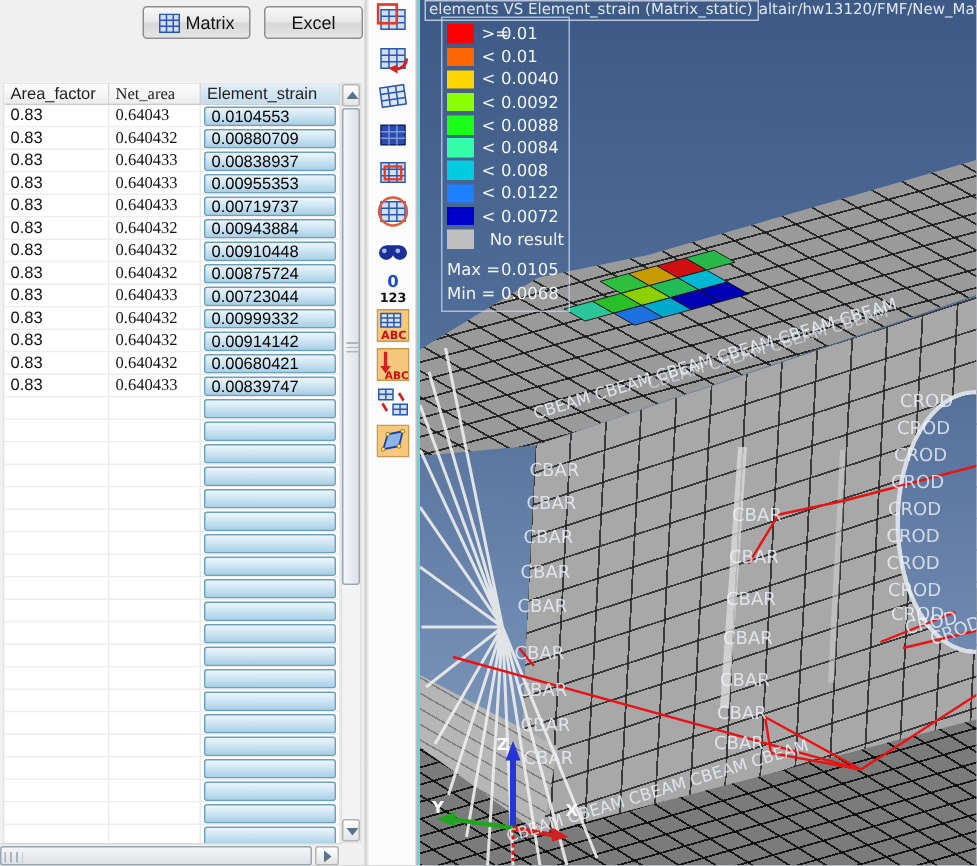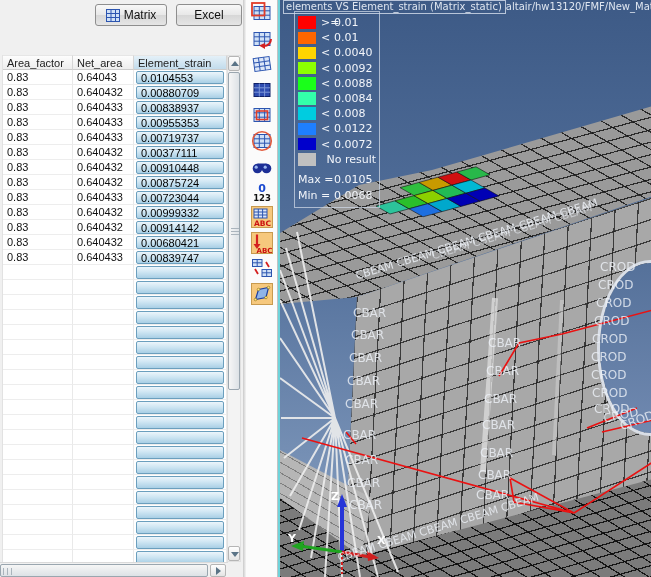--- a/index.html
+++ b/index.html
@@ -17,21 +17,21 @@
   #excel-btn { left:176px; width:66px; }
   .btn-ico svg { display:block; }
 
   #grid { position:absolute; left:2px; top:55px; width:225px; height:507px; overflow:hidden;
     background:#fff; border-left:1px solid #e2e2e2; }
   #grid-header { display:flex; height:15px; }
   .hc { font-size:11px; color:#222; padding:1px 0 0 4px; overflow:hidden; white-space:nowrap;
     background:linear-gradient(#fdfdfd,#ededed); border-right:1px solid #d5d5d5;
     border-top:1px solid #e6e6e6; border-bottom:1px solid #cccccc; }
   .hc.c2 { background:linear-gradient(#e4f0f8,#c2dcec); }
-  .c0 { width:70px; } .c1 { width:61px; } .c2 { flex:1; }
+  .c0 { width:70px; } .c1 { width:61px;font-family:Liberation Serif, serif; } .c2 { flex:1; }
   .trow { display:flex; height:15px; }
   .tc { font-size:11px; color:#111; padding-left:4px; background:#fff; white-space:nowrap; overflow:hidden;
     border-right:1px solid #e9e9e9; border-bottom:1px solid #ededed; line-height:14px; }
   .tc.c2 { padding:0 2px; }
   .capsule { display:block; height:13px; margin-top:1px; border:1px solid #6b9fbe; border-radius:2px;
     background:linear-gradient(#ecf5fb,#cfe6f3 45%,#a9cfe5); font-size:11px; line-height:12px;
     padding-left:4px; color:#000; white-space:nowrap; overflow:hidden; }
 
   
   #vscroll { position:absolute; left:227px; top:55px; width:14px; height:507px;
@@ -170,21 +170,21 @@
             <div class="tc c0">0.83</div>
             <div class="tc c1">0.640433</div>
             <div class="tc c2">
               <span class="capsule">0.00719737</span>
             </div>
           </div>
           <div class="trow">
             <div class="tc c0">0.83</div>
             <div class="tc c1">0.640432</div>
             <div class="tc c2">
-              <span class="capsule">0.00377111</span>
+              <span class="capsule">0.00943884</span>
             </div>
           </div>
           <div class="trow">
             <div class="tc c0">0.83</div>
             <div class="tc c1">0.640432</div>
             <div class="tc c2">
               <span class="capsule">0.00910448</span>
             </div>
           </div>
           <div class="trow">

